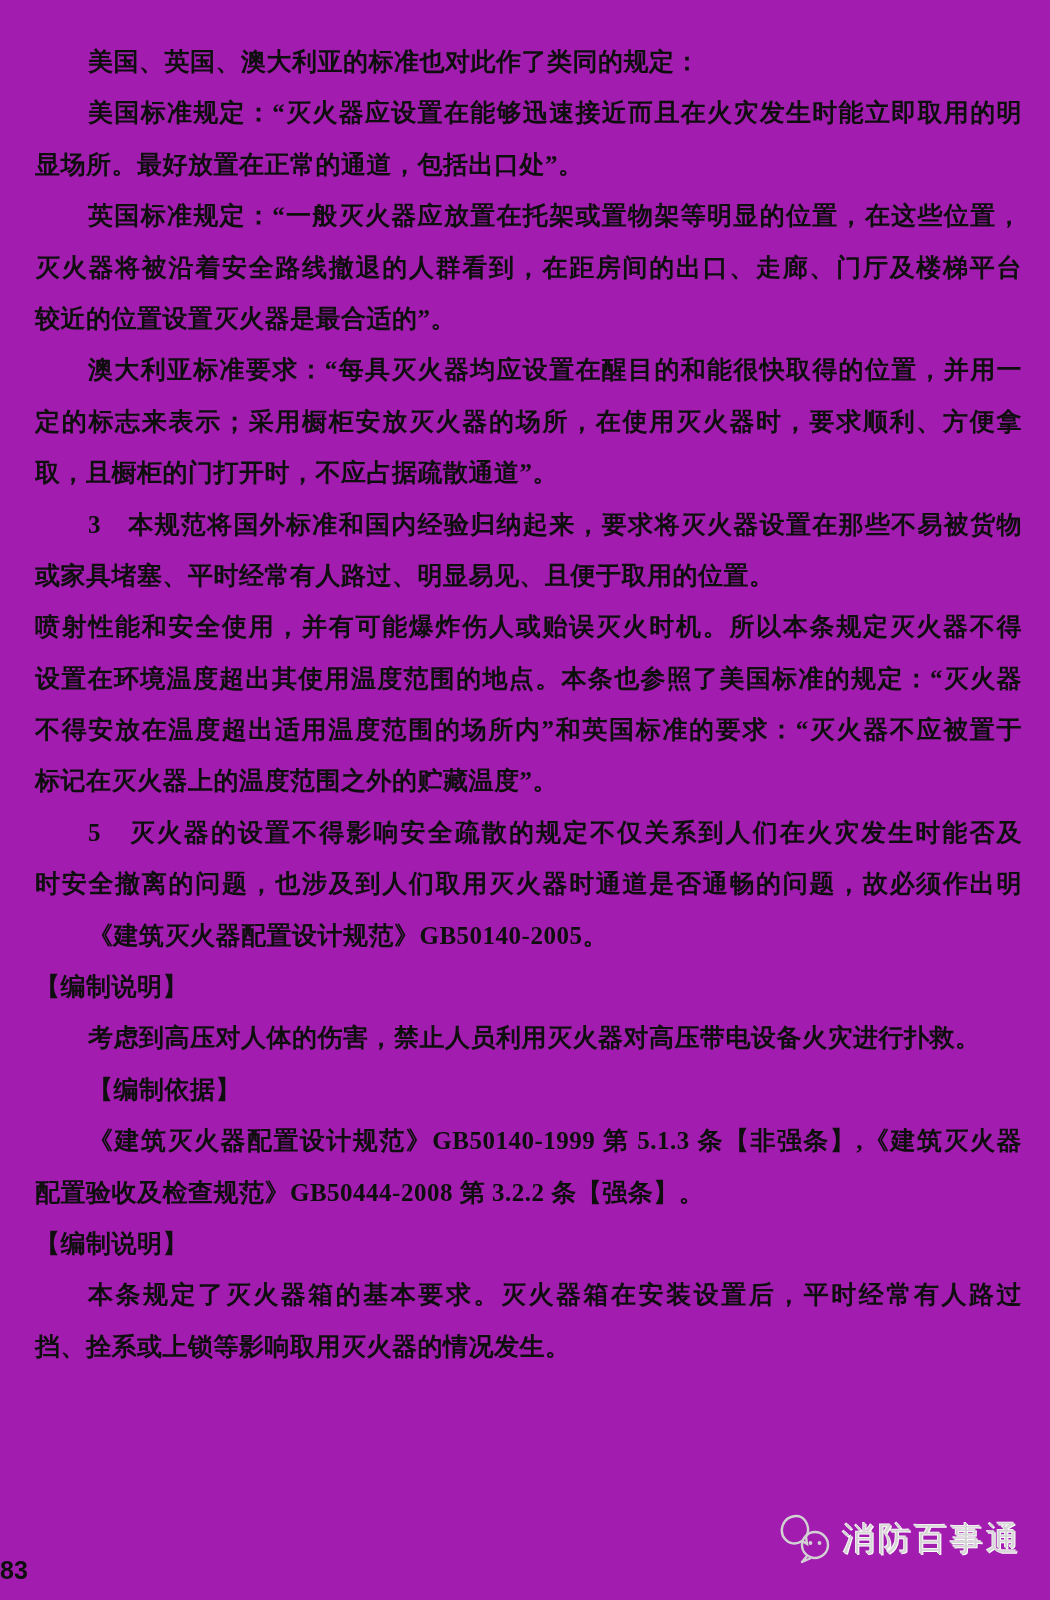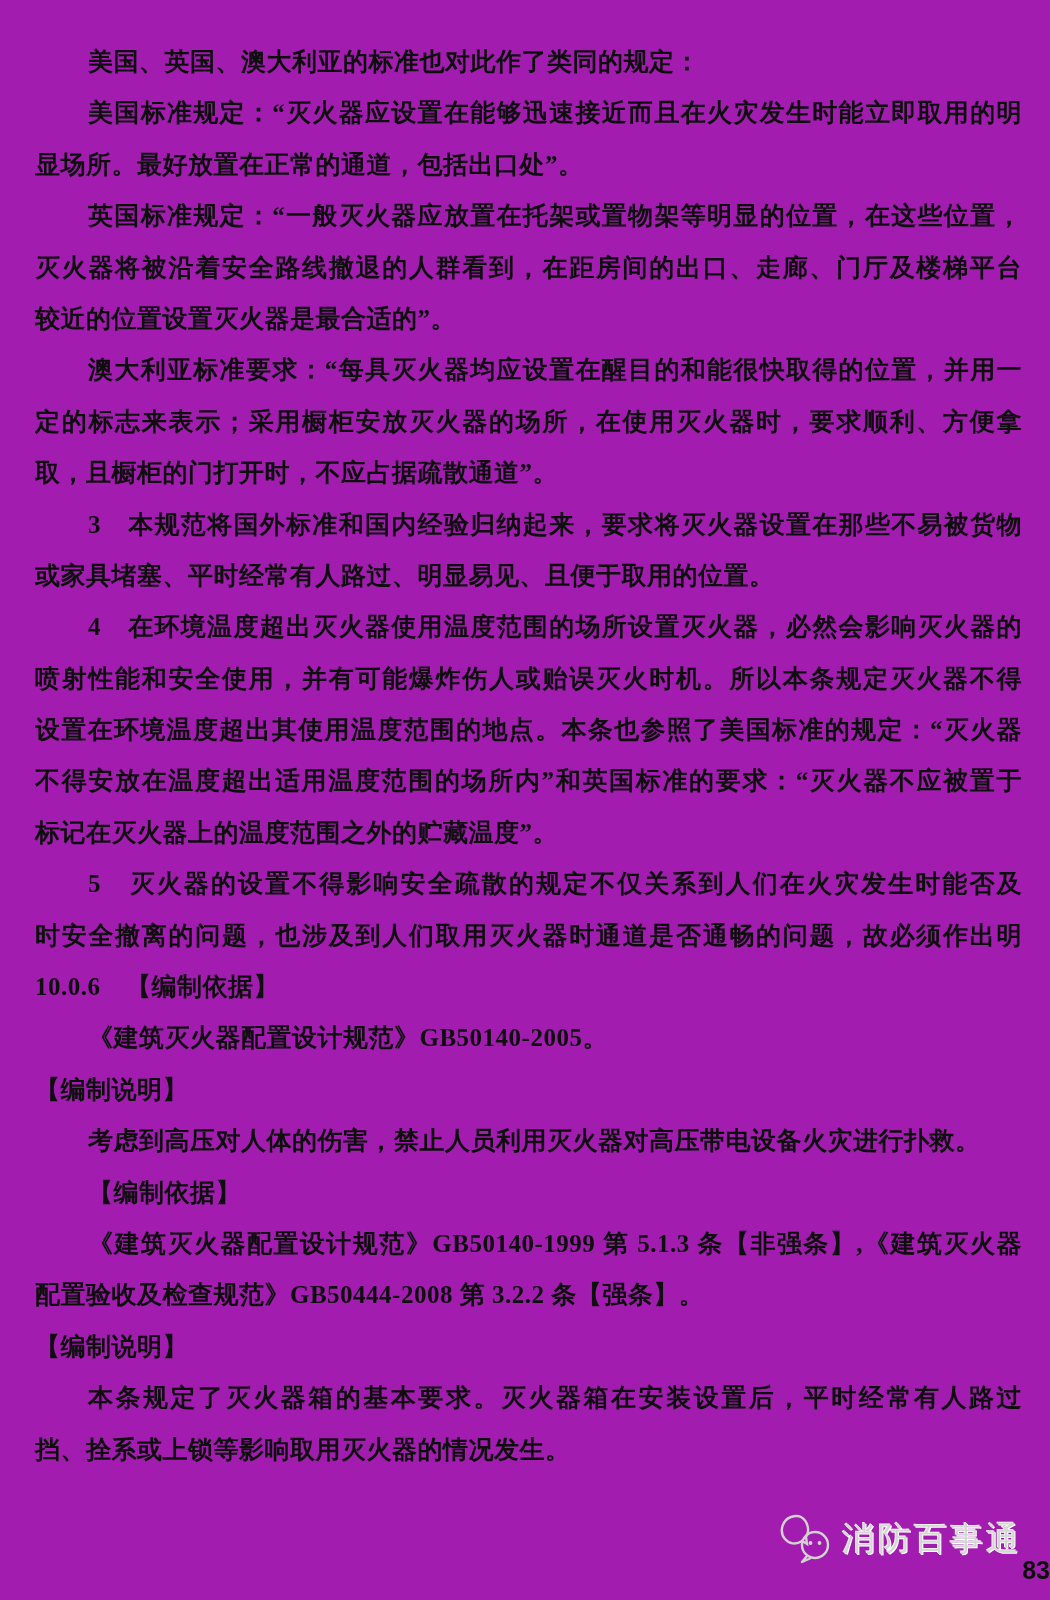--- a/index.html
+++ b/index.html
@@ -59,21 +59,21 @@
     font-weight: 400;
     letter-spacing: 3px;
     color: #d6d6d6;
     text-shadow: 1px 1px 0 #ffffff, -1px -1px 0 #f2f2f2;
   }
   .page-number {
     position: absolute;
     left: 0;
     width: 100%;
     top: 1556px;
-    text-align: right;
+    text-align: left;
     font-family: "Liberation Sans", "DejaVu Sans", sans-serif;
     font-size: 25px;
     font-weight: 700;
     color: #0e0e0e;
   }
 </style>
 </head>
 <body>
 
 <div class="page">
@@ -83,28 +83,26 @@
       <div class="line indent full">美国标准规定：“灭火器应设置在能够迅速接近而且在火灾发生时能立即取用的明</div>
       <div class="line">显场所。最好放置在正常的通道，包括出口处”。</div>
       <div class="line indent full">英国标准规定：“一般灭火器应放置在托架或置物架等明显的位置，在这些位置，</div>
       <div class="line full">灭火器将被沿着安全路线撤退的人群看到，在距房间的出口、走廊、门厅及楼梯平台</div>
       <div class="line">较近的位置设置灭火器是最合适的”。</div>
       <div class="line indent full">澳大利亚标准要求：“每具灭火器均应设置在醒目的和能很快取得的位置，并用一</div>
       <div class="line full">定的标志来表示；采用橱柜安放灭火器的场所，在使用灭火器时，要求顺利、方便拿</div>
       <div class="line">取，且橱柜的门打开时，不应占据疏散通道”。</div>
       <div class="line indent full">3　本规范将国外标准和国内经验归纳起来，要求将灭火器设置在那些不易被货物</div>
       <div class="line">或家具堵塞、平时经常有人路过、明显易见、且便于取用的位置。</div>
-      <div class="line indent full">4　在环境温度超出灭火器使用温度范围的场所设置灭火器，必然会影响灭火器的</div>
       <div class="line full">喷射性能和安全使用，并有可能爆炸伤人或贻误灭火时机。所以本条规定灭火器不得</div>
       <div class="line full">设置在环境温度超出其使用温度范围的地点。本条也参照了美国标准的规定：“灭火器</div>
       <div class="line full">不得安放在温度超出适用温度范围的场所内”和英国标准的要求：“灭火器不应被置于</div>
       <div class="line">标记在灭火器上的温度范围之外的贮藏温度”。</div>
       <div class="line indent full">5　灭火器的设置不得影响安全疏散的规定不仅关系到人们在火灾发生时能否及</div>
       <div class="line full">时安全撤离的问题，也涉及到人们取用灭火器时通道是否通畅的问题，故必须作出明</div>
-      <div class="line">10.0.6　【编制依据】</div>
       <div class="line indent">《建筑灭火器配置设计规范》GB50140-2005。</div>
       <div class="line">【编制说明】</div>
       <div class="line indent">考虑到高压对人体的伤害，禁止人员利用灭火器对高压带电设备火灾进行扑救。</div>
       <div class="line indent">【编制依据】</div>
       <div class="line indent full">《建筑灭火器配置设计规范》GB50140-1999 第 5.1.3 条【非强条】,《建筑灭火器</div>
       <div class="line">配置验收及检查规范》GB50444-2008 第 3.2.2 条【强条】。</div>
       <div class="line">【编制说明】</div>
       <div class="line indent full">本条规定了灭火器箱的基本要求。灭火器箱在安装设置后，平时经常有人路过</div>
       <div class="line">挡、拴系或上锁等影响取用灭火器的情况发生。</div>
     </div>

